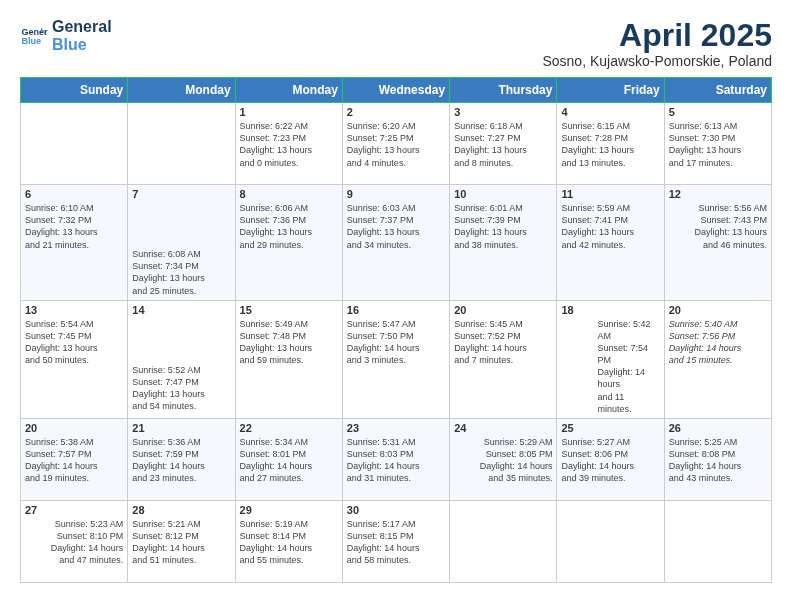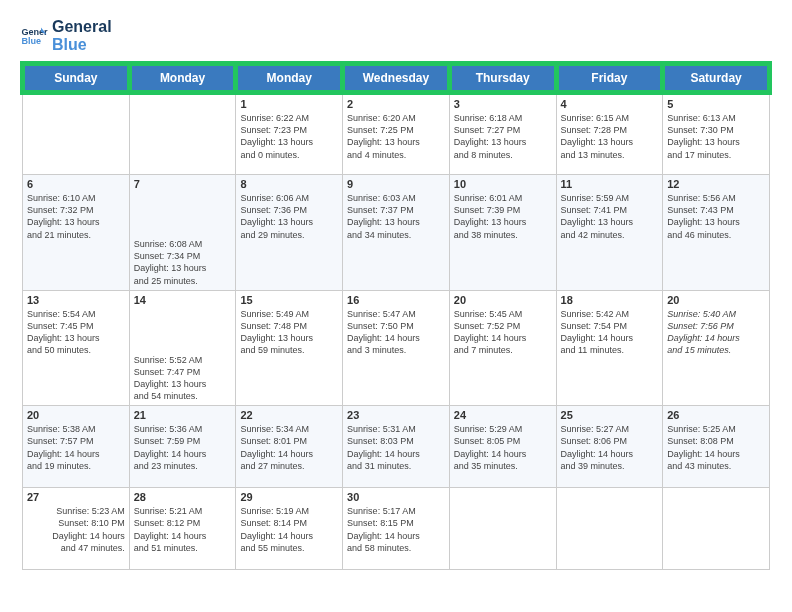--- a/index.html
+++ b/index.html
@@ -56,22 +56,22 @@
       width: 100%;
       border-collapse: collapse;
       table-layout: fixed;
     }
     .calendar thead th {
       background: #3a7abf;
       color: #fff;
       font-size: 12px;
       font-weight: bold;
       padding: 5px 4px;
-      text-align: center;
-      border: 5px solid #22c55e;
+      text-align: right;
+      border: 1px solid #22c55e;
     }
     .calendar tbody td {
       border: 1px solid #ccc;
       vertical-align: top;
       padding: 3px 4px;
       font-size: 9.5px;
       color: #333;
       height: 82px;
     }
     .calendar tbody tr:nth-child(even) td {
@@ -106,20 +106,24 @@
         <text x="2" y="32" font-size="13" font-weight="bold" fill="#4a90d9">Blue</text>
         <polygon points="30,8 38,18 30,14" fill="#4a90d9"></polygon>
       </svg>
       <div>
         <div class="logo-text">
           <span style="color:#1a3a5c">General</span><br>
           <span style="color:#4a90d9">Blue</span>
         </div>
       </div>
     </div>
+    <div class="title-block">
+      <div class="main-title">April 2025</div>
+      <div class="subtitle">Sosno, Kujawsko-Pomorskie, Poland</div>
+    </div>
   </div>
 
   <table class="calendar">
     <thead>
       <tr id="weekday-header">
       <th>Sunday</th>
           <th>Monday</th>
           <th>Monday</th>
           <th>Wednesday</th>
           <th>Thursday</th>
@@ -205,21 +209,21 @@
           </td>
           <td>
             <span class="day-number">11</span>
             <div class="day-info" style="white-space: pre-line;">Sunrise: 5:59 AM
 Sunset: 7:41 PM
 Daylight: 13 hours
 and 42 minutes.</div>
           </td>
           <td>
             <span class="day-number">12</span>
-            <div class="day-info" style="white-space: pre-line;">Sunrise: 5:56 AM
+            <div class="day-info" style="white-space: pre-line; text-align: right;">Sunrise: 5:56 AM
 Sunset: 7:43 PM
 Daylight: 13 hours
 and 46 minutes.</div>
           </td>
         </tr>
         <tr>
           <td>
             <span class="day-number">13</span>
             <div class="day-info" style="white-space: pre-line;">Sunrise: 5:54 AM
 Sunset: 7:45 PM
@@ -249,21 +253,21 @@
           </td>
           <td>
             <span class="day-number">20</span>
             <div class="day-info" style="white-space: pre-line;">Sunrise: 5:45 AM
 Sunset: 7:52 PM
 Daylight: 14 hours
 and 7 minutes.</div>
           </td>
           <td>
             <span class="day-number">18</span>
-            <div class="day-info" style="white-space: pre-line;">Sunrise: 5:42 AM
+            <div class="day-info" style="white-space: pre-line; margin-left: 36px;">Sunrise: 5:42 AM
 Sunset: 7:54 PM
 Daylight: 14 hours
 and 11 minutes.</div>
           </td>
           <td>
             <span class="day-number">20</span>
             <div class="day-info" style="white-space: pre-line; font-style: italic;">Sunrise: 5:40 AM
 Sunset: 7:56 PM
 Daylight: 14 hours
 and 15 minutes.</div>
@@ -293,21 +297,21 @@
           </td>
           <td>
             <span class="day-number">23</span>
             <div class="day-info" style="white-space: pre-line;">Sunrise: 5:31 AM
 Sunset: 8:03 PM
 Daylight: 14 hours
 and 31 minutes.</div>
           </td>
           <td>
             <span class="day-number">24</span>
-            <div class="day-info" style="white-space: pre-line;">Sunrise: 5:29 AM
+            <div class="day-info" style="white-space: pre-line; text-align: right;">Sunrise: 5:29 AM
 Sunset: 8:05 PM
 Daylight: 14 hours
 and 35 minutes.</div>
           </td>
           <td>
             <span class="day-number">25</span>
             <div class="day-info" style="white-space: pre-line;">Sunrise: 5:27 AM
 Sunset: 8:06 PM
 Daylight: 14 hours
 and 39 minutes.</div>

